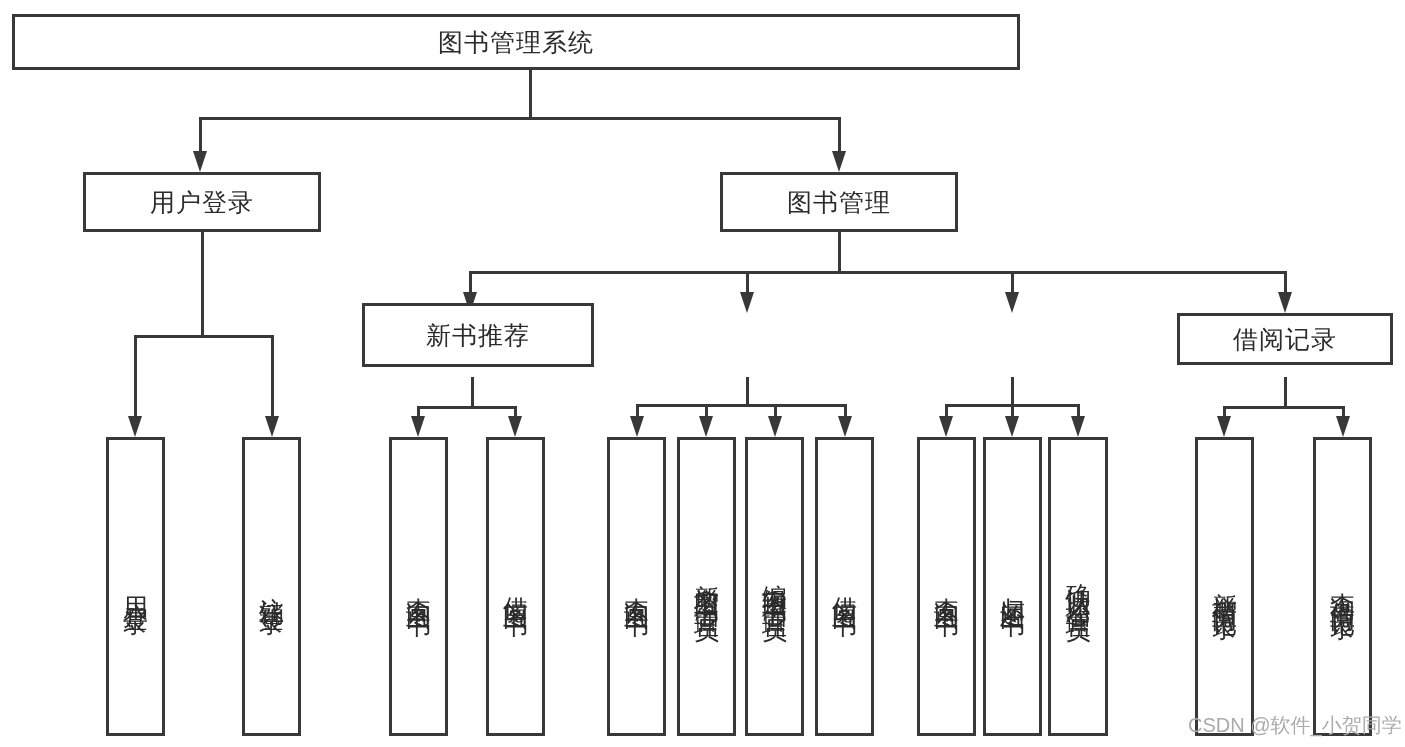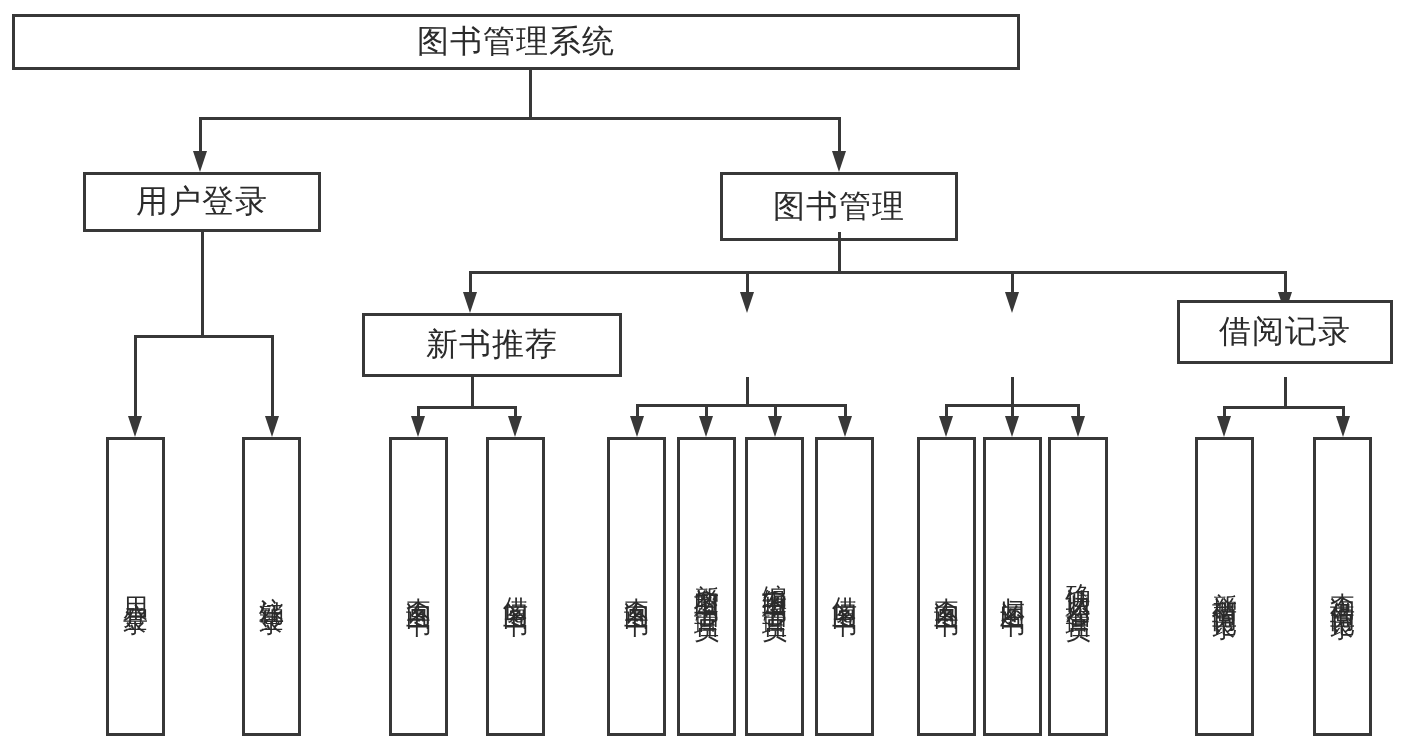--- a/index.html
+++ b/index.html
@@ -4,21 +4,21 @@
 <style>
   html,body{margin:0;padding:0;background:#ffffff;}
   .canvas{
     position:relative;width:1405px;height:747px;background:#ffffff;
     font-family:"Liberation Sans","DejaVu Sans",sans-serif;color:#2b2b2b;overflow:hidden;
   }
   .box{
     position:absolute;box-sizing:border-box;border:3px solid #383838;background:#ffffff;
     display:flex;align-items:center;justify-content:center;
   }
-  .h-lbl{font-size:32px;letter-spacing:1px;color:#2b2b2b;white-space:nowrap;}
+  .h-lbl{font-size:25px;letter-spacing:1px;color:#2b2b2b;white-space:nowrap;}
   .v-lbl{
     writing-mode:vertical-rl;text-orientation:mixed;
     font-size:25px;line-height:1;letter-spacing:5px;color:#2b2b2b;
   }
   .vline{position:absolute;width:3px;background:#383838;}
   .hline{position:absolute;height:3px;background:#383838;}
   .arw{
     position:absolute;width:0;height:0;
     border-left:7px solid transparent;border-right:7px solid transparent;
     border-top:21px solid #383838;
@@ -40,21 +40,21 @@
   <div class="vline" style="left:529px;top:70px;height:49px"></div>
   <div class="hline" style="left:199px;top:117px;width:642px"></div>
   <div class="vline" style="left:199px;top:117px;height:37px"></div>
   <div class="arw" style="left:193px;top:151px"></div>
   <div class="vline" style="left:838px;top:117px;height:37px"></div>
   <div class="arw" style="left:832px;top:151px"></div>
 
   <div class="box" style="left:83px;top:172px;width:238px;height:60px">
     <span class="h-lbl">用户登录</span>
   </div>
-  <div class="box" style="left:720px;top:172px;width:238px;height:69px">
+  <div class="box" style="left:720px;top:172px;width:238px;height:60px">
     <span class="h-lbl">图书管理</span>
   </div>
 
   <div class="vline" style="left:201px;top:232px;height:106px"></div>
   <div class="hline" style="left:134px;top:335px;width:140px"></div>
   <div class="vline" style="left:134px;top:335px;height:83px"></div>
   <div class="arw" style="left:128px;top:416px"></div>
   <div class="vline" style="left:271px;top:335px;height:83px"></div>
   <div class="arw" style="left:265px;top:416px"></div>
 
@@ -62,24 +62,24 @@
   <div class="hline" style="left:469px;top:271px;width:818px"></div>
   <div class="vline" style="left:469px;top:271px;height:24px"></div>
   <div class="arw" style="left:463px;top:292px"></div>
   <div class="vline" style="left:746px;top:271px;height:24px"></div>
   <div class="arw" style="left:740px;top:292px"></div>
   <div class="vline" style="left:1011px;top:271px;height:24px"></div>
   <div class="arw" style="left:1005px;top:292px"></div>
   <div class="vline" style="left:1284px;top:271px;height:24px"></div>
   <div class="arw" style="left:1278px;top:292px"></div>
 
-  <div class="box" style="left:362px;top:313px;width:260px;height:64px">
+  <div class="box" style="left:362px;top:303px;width:232px;height:64px">
     <span class="h-lbl">新书推荐</span>
   </div>
-  <div class="box" style="left:1177px;top:300px;width:216px;height:64px">
+  <div class="box" style="left:1177px;top:313px;width:216px;height:52px">
     <span class="h-lbl">借阅记录</span>
   </div>
 
   <div class="vline" style="left:471px;top:377px;height:32px"></div>
   <div class="hline" style="left:417px;top:406px;width:100px"></div>
   <div class="vline" style="left:417px;top:406px;height:13px"></div>
   <div class="arw" style="left:411px;top:416px"></div>
   <div class="vline" style="left:514px;top:406px;height:13px"></div>
   <div class="arw" style="left:508px;top:416px"></div>
 
@@ -147,14 +147,15 @@
     <span class="v-lbl">确认归还（管理员）</span>
   </div>
 
   <div class="box" style="left:1195px;top:437px;width:59px;height:299px">
     <span class="v-lbl">新增借阅记录</span>
   </div>
   <div class="box" style="left:1313px;top:437px;width:59px;height:299px">
     <span class="v-lbl">查询借阅记录</span>
   </div>
 
+  <div class="watermark">CSDN @软件_小贺同学</div>
 
 </div>
 
 </body></html>

